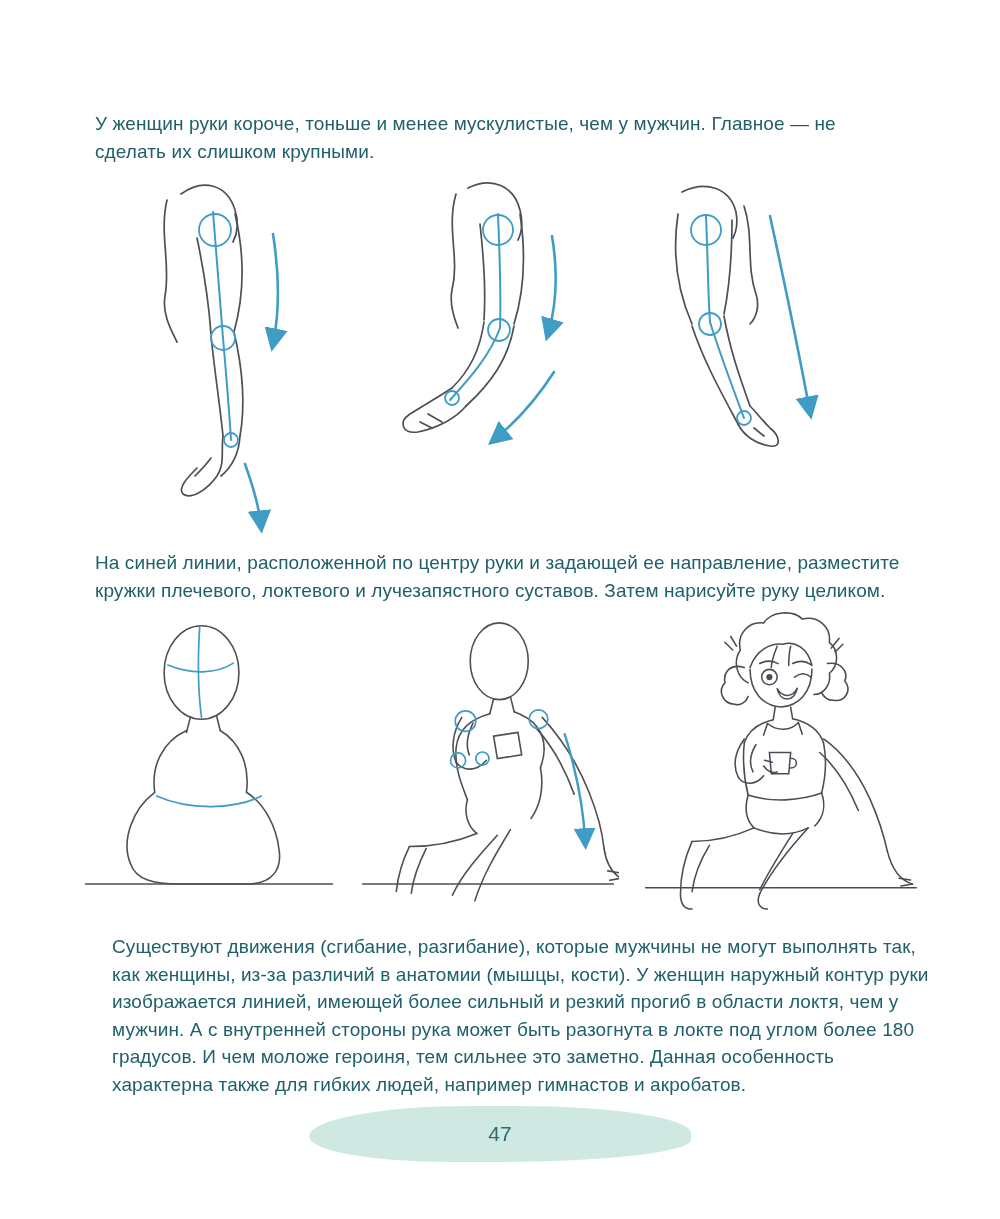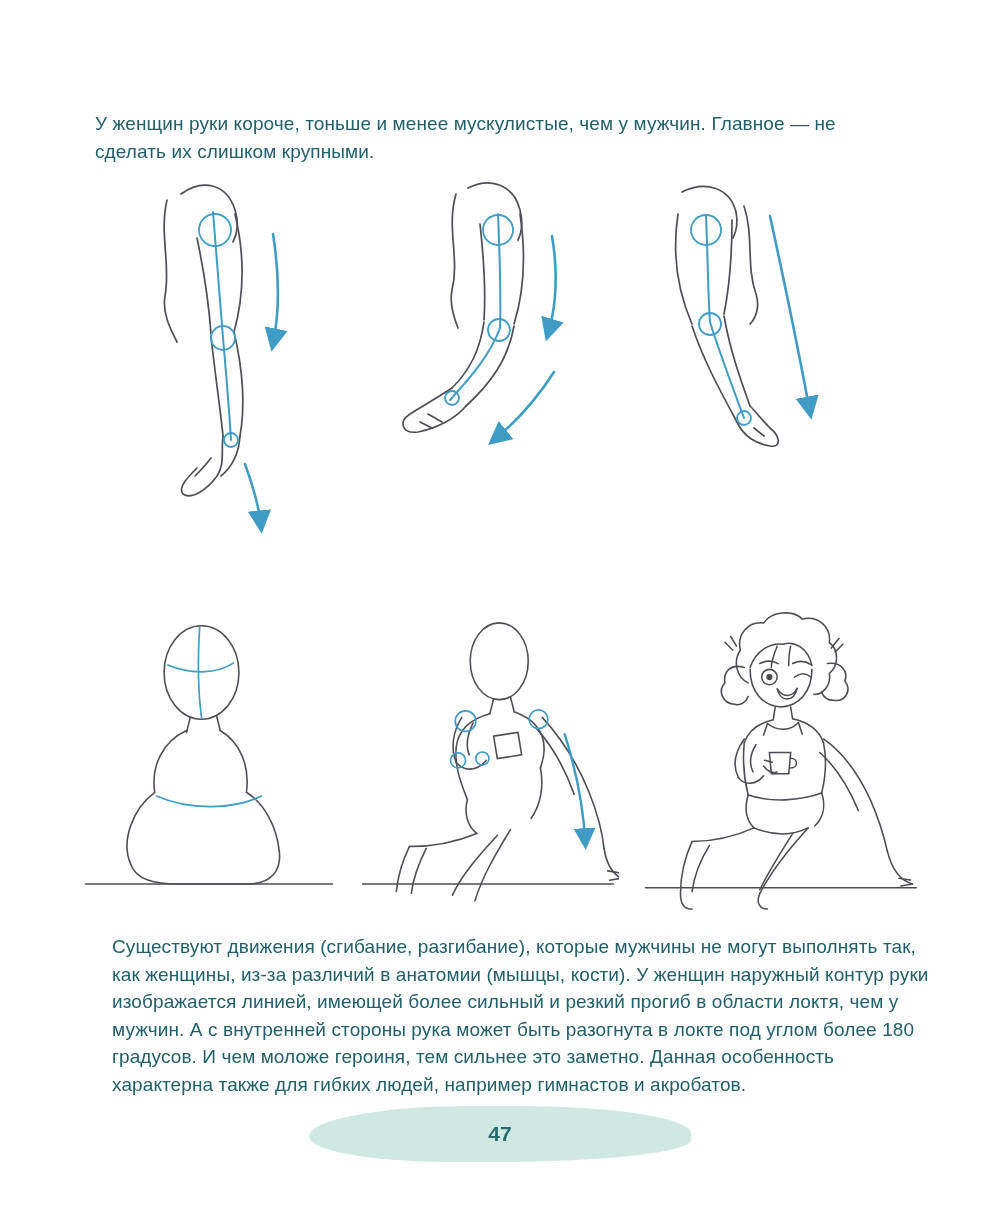--- a/index.html
+++ b/index.html
@@ -19,21 +19,21 @@
   .row { position:absolute; display:flex; justify-content:space-between; align-items:flex-start; }
   #row1 { left:115px; top:172px; width:745px; height:372px; }
   #row2 { left:78px;  top:606px; width:848px; height:326px; }
   svg { display:block; }
   .badge {
     position:absolute; left:50%; top:1106px; transform:translateX(-50%);
     width:382px; height:56px; background:#cfe9e2;
     border-radius:48% 52% 58% 42% / 62% 55% 45% 52%;
     display:flex; align-items:center; justify-content:center;
   }
-  .badge span { color:#2a6a70; font-size:21px; font-weight:700; }
+  .badge span { color:#2a6a70; font-size:21px; font-weight:400; }
 </style>
 </head>
 <body>
 
 <div class="page">
 
   <p id="para-top" class="para">У женщин руки короче, тоньше и менее мускулистые, чем у мужчин. Главное — не сделать их слишком крупными.</p>
 
   <div id="row1" class="row">
 
@@ -110,20 +110,21 @@
       <g stroke="#3f9cc4" fill="none" stroke-linecap="round">
         <path stroke-width="2" d="M86,44 C88,90 88,124 90,150 C100,182 112,214 124,246"></path>
         <circle cx="86" cy="58" r="15" stroke-width="1.8"></circle>
         <circle cx="90" cy="152" r="11" stroke-width="1.8"></circle>
         <circle cx="124" cy="246" r="7" stroke-width="1.8"></circle>
         <path stroke-width="2.6" d="M150,44 C164,108 178,176 190,240" marker-end="url(#ah3)"></path>
       </g>
     </svg>
   </div>
 
+  <p id="para-middle" class="para">На синей линии, расположенной по центру руки и задающей ее направление, разместите кружки плечевого, локтевого и лучезапястного суставов. Затем нарисуйте руку целиком.</p>
 
   <div id="row2" class="row">
 
     <svg width="262" height="322" viewBox="0 0 280 330">
       <g stroke="#4e4e57" stroke-width="1.7" fill="none" stroke-linecap="round">
         <path d="M8,290 L272,290"></path>
         <ellipse cx="132" cy="64" rx="40" ry="50"></ellipse>
         <path d="M120,112 L116,128"></path>
         <path d="M148,110 L152,126"></path>
         <path d="M116,126 C90,138 78,164 82,192 C58,210 46,244 56,268 C62,286 82,290 108,290 L182,290 C206,290 218,276 215,254 C212,228 199,204 180,192 C184,162 172,138 152,126"></path>

